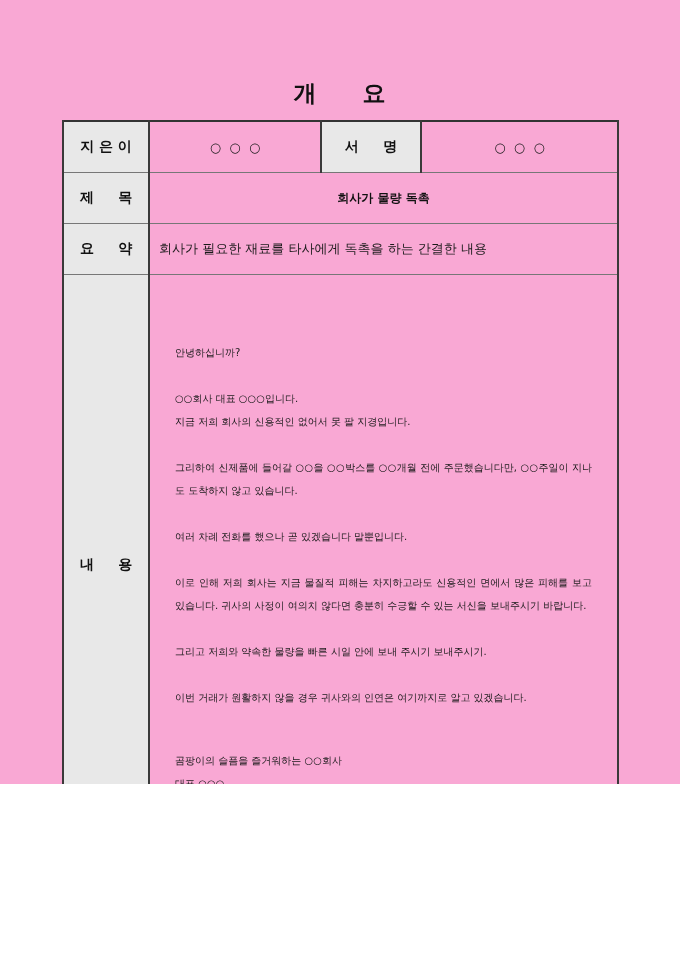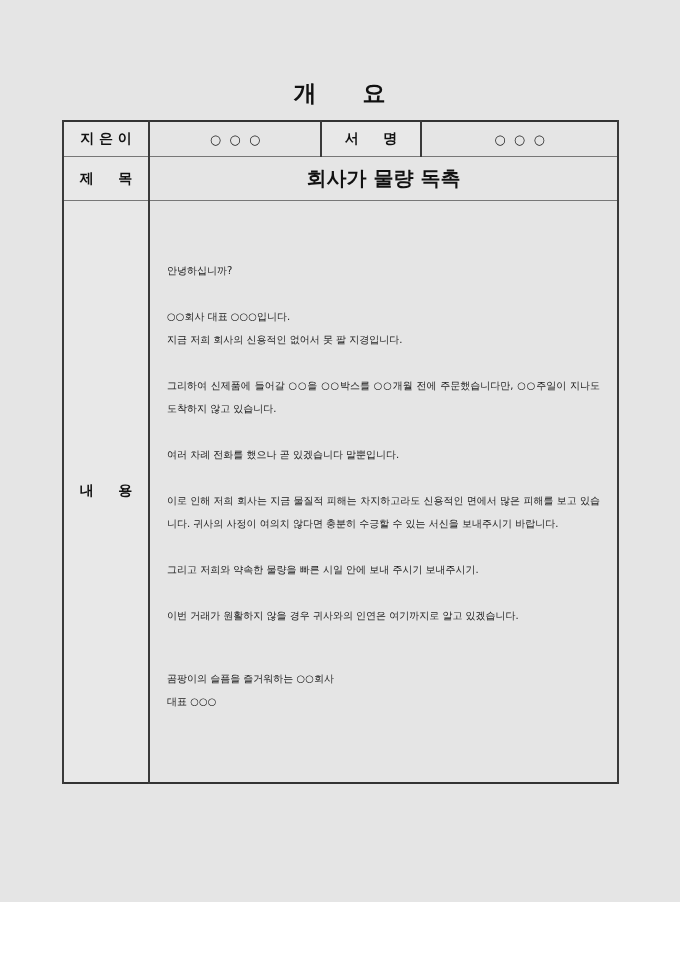--- a/index.html
+++ b/index.html
@@ -5,22 +5,22 @@
   html, body {
     margin: 0;
     padding: 0;
     background: #ffffff;
     font-family: "DejaVu Sans", "Liberation Sans", sans-serif;
     color: #1a1a1a;
   }
   .page {
     position: relative;
     width: 680px;
-    height: 902px;
-    background: #e5e5e5;
+    height: 784px;
+    background: #f9a8d4;
     overflow: hidden;
     box-sizing: border-box;
   }
   .doc-title {
     margin: 0;
     padding-top: 78px;
     text-align: center;
     font-size: 23px;
     font-weight: bold;
     letter-spacing: 1px;
@@ -32,41 +32,41 @@
     border-collapse: collapse;
     width: 555px;
     margin: 11px 0 0 62px;
     border: 2px solid #333;
   }
   th, td {
     border-top: 1px solid #777;
     border-bottom: 1px solid #777;
     border-left: 2px solid #3a3a3a;
     border-right: 2px solid #3a3a3a;
-    padding: 8px;
+    padding: 16px;
     box-sizing: border-box;
   }
   th.label-cell {
     background: #e8e8e8;
     font-size: 14px;
     font-weight: bold;
     text-align: center;
     vertical-align: middle;
     white-space: pre;
     color: #111;
   }
   td.value-cell {
     font-size: 13px;
     text-align: center;
     vertical-align: middle;
     white-space: pre;
     color: #1a1a1a;
   }
   td.subject-cell {
-    font-size: 20px;
+    font-size: 12px;
     font-weight: bold;
     text-align: center;
     vertical-align: middle;
     color: #111;
   }
   td.summary-cell {
     font-size: 13px;
     text-align: left;
     vertical-align: middle;
     padding-left: 9px;
@@ -122,20 +122,24 @@
       <th class="label-cell">서     명</th>
       <td class="value-cell">○  ○  ○</td>
     </tr>
 
 
     <tr class="row-subject">
       <th class="label-cell">제     목</th>
       <td class="subject-cell" colspan="3">회사가 물량 독촉</td>
     </tr>
 
+    <tr class="row-summary">
+      <th class="label-cell">요     약</th>
+      <td class="summary-cell" colspan="3">회사가 필요한 재료를 타사에게 독촉을 하는 간결한 내용</td>
+    </tr>
 
     <tr class="row-content">
       <th class="label-cell">내     용</th>
       <td class="content-cell" colspan="3">
         <div class="content-body">
           <p class="para">안녕하십니까?</p>
           <p class="para">○○회사 대표 ○○○입니다.
 지금 저희 회사의 신용적인 없어서 못 팔 지경입니다.</p>
           <p class="para">그리하여 신제품에 들어갈 ○○을 ○○박스를 ○○개월 전에 주문했습니다만, ○○주일이 지나도 도착하지 않고 있습니다.</p>
           <p class="para">여러 차례 전화를 했으나 곧 있겠습니다 말뿐입니다.</p>

